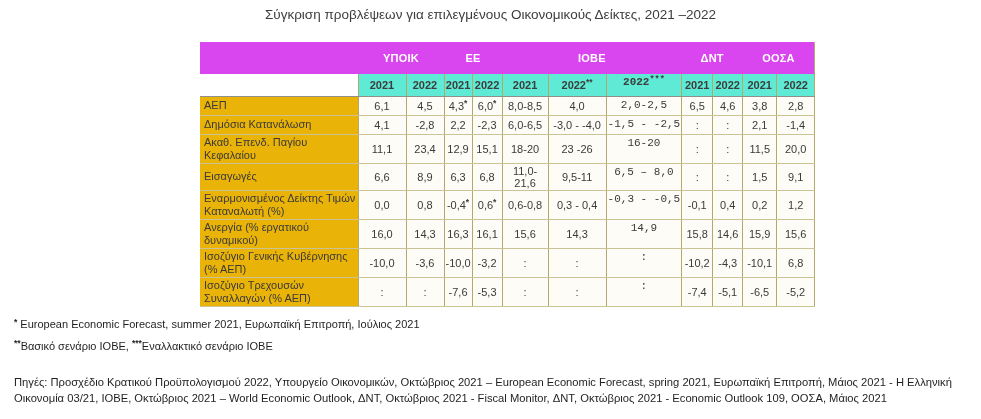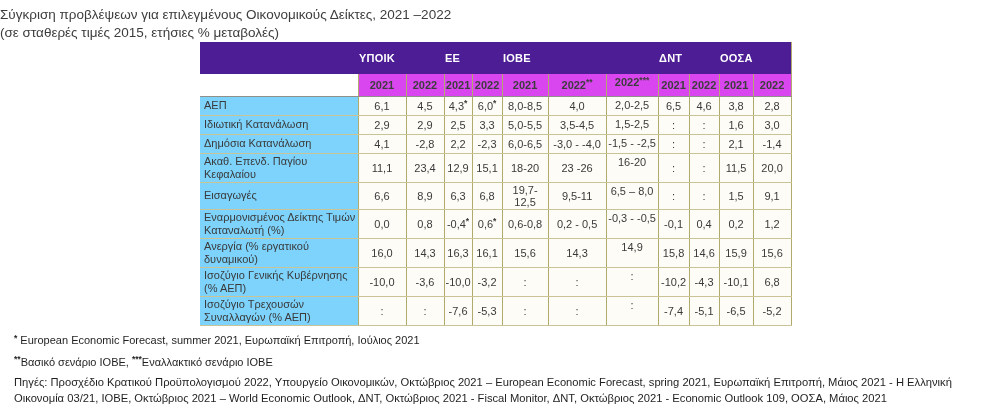--- a/index.html
+++ b/index.html
@@ -1,58 +1,57 @@
 <!DOCTYPE html>
 <html><head>
 <meta charset="utf-8">
 <style>
   * { box-sizing: border-box; }
   html,body { margin:0; padding:0; background:#ffffff; }
   body { width:981px; height:419px; font-family:"Liberation Sans", sans-serif; color:#262626; }
   .page { position:relative; width:981px; height:419px; overflow:hidden; background:#fff; }
 
-  .title-wrap { position:absolute; top:6px; left:0; width:100%; text-align:left;
+  .title-wrap { position:absolute; top:6px; left:0; width:100%; text-align:center;
                 color:#3d3d3d; font-size:13.5px; line-height:18px; }
 
   table.cmp { position:absolute; left:200px; top:42px; border-collapse:collapse; table-layout:fixed;
               border-right:1px solid #b2aa6c; border-bottom:1px solid #b2aa6c; }
   table.cmp th, table.cmp td { font-size:11px; font-weight:normal; padding:1px 1px; color:#3a3a3a; }
 
-  tr.band th { background:#4c1d95; color:#ffffff; font-weight:bold; height:32px;
-               text-align:left; border:none; letter-spacing:0.2px; }
-
-  tr.years th { font-weight:bold; color:#3d3d3d; height:22px; background:#d946ef;
+  tr.band th { background:#d946ef; color:#ffffff; font-weight:bold; height:32px;
+               text-align:center; border:none; letter-spacing:0.2px; }
+
+  tr.years th { font-weight:bold; color:#3d3d3d; height:22px; background:#5eead4;
                 border-left:1px solid #b2aa6c; border-bottom:1px solid #90908a;
                 text-align:center; vertical-align:middle; }
   tr.years th.lbl { border-left:none; background:#ffffff; }
 
   tbody td { border-left:1px solid #b2aa6c; border-bottom:1px solid #c9c395;
              text-align:center; vertical-align:middle; height:19px;
              background:#fdfcf6; white-space:nowrap; overflow:visible; }
   tbody td.lbl { border-left:none; text-align:left; padding-left:4px; white-space:normal;
-                 background:#7dd3fc; line-height:13px;margin-left:28px; }
+                 background:#eab308; line-height:13px;margin-left:28px; }
   .c4 { white-space:normal !important; line-height:12px; }
-  .c6 { vertical-align:top !important; padding-top:2px !important; }
+  .c6 { vertical-align:top !important; padding-top:2px !important;font-family:Liberation Mono, monospace; }
 
   .sup { font-size:8.5px; font-weight:bold; position:relative; top:-3.5px; }
 
-  .footnotes { position:absolute; left:14px; top:333px; font-size:11px; color:#1f1f1f; }
+  .footnotes { position:absolute; left:14px; top:317px; font-size:11px; color:#1f1f1f; }
   .footnotes .fn { height:21.5px; line-height:14px; }
 
   .sources { position:absolute; left:14px; top:374px; width:952px;
              font-size:11.2px; line-height:16px; color:#1f1f1f; }
 </style>
 </head>
 <body>
 
 <div class="page">
 
   <div class="title-wrap">
     <div>Σύγκριση προβλέψεων για επιλεγμένους Οικονομικούς Δείκτες, 2021 –2022</div>
-    <div>(σε σταθερές τιμές 2015, ετήσιες % μεταβολές)</div>
   </div>
 
   <table class="cmp">
     <colgroup>
         <col style="width: 158px;">
         <col style="width: 48px;">
         <col style="width: 38px;">
         <col style="width: 25px;">
         <col style="width: 30px;">
         <col style="width: 46px;">
@@ -96,34 +95,20 @@
           <td class="c3">6,0<span class="sup">*</span></td>
           <td class="c4">8,0-8,5</td>
           <td class="c5">4,0</td>
           <td class="c6">2,0-2,5</td>
           <td class="c7">6,5</td>
           <td class="c8">4,6</td>
           <td class="c9">3,8</td>
           <td class="c10">2,8</td>
         </tr>
         <tr>
-          <td class="lbl">Ιδιωτική Κατανάλωση</td>
-          <td class="c0">2,9</td>
-          <td class="c1">2,9</td>
-          <td class="c2">2,5</td>
-          <td class="c3">3,3</td>
-          <td class="c4">5,0-5,5</td>
-          <td class="c5">3,5-4,5</td>
-          <td class="c6">1,5-2,5</td>
-          <td class="c7">:</td>
-          <td class="c8">:</td>
-          <td class="c9">1,6</td>
-          <td class="c10">3,0</td>
-        </tr>
-        <tr>
           <td class="lbl">Δημόσια Κατανάλωση</td>
           <td class="c0">4,1</td>
           <td class="c1">-2,8</td>
           <td class="c2">2,2</td>
           <td class="c3">-2,3</td>
           <td class="c4">6,0-6,5</td>
           <td class="c5">-3,0 - -4,0</td>
           <td class="c6">-1,5 - -2,5</td>
           <td class="c7">:</td>
           <td class="c8">:</td>
@@ -143,36 +128,36 @@
           <td class="c8">:</td>
           <td class="c9">11,5</td>
           <td class="c10">20,0</td>
         </tr>
         <tr>
           <td class="lbl">Εισαγωγές</td>
           <td class="c0">6,6</td>
           <td class="c1">8,9</td>
           <td class="c2">6,3</td>
           <td class="c3">6,8</td>
-          <td class="c4">19,7-12,5</td>
+          <td class="c4">11,0-21,6</td>
           <td class="c5">9,5-11</td>
           <td class="c6">6,5 – 8,0</td>
           <td class="c7">:</td>
           <td class="c8">:</td>
           <td class="c9">1,5</td>
           <td class="c10">9,1</td>
         </tr>
         <tr>
           <td class="lbl">Εναρμονισμένος Δείκτης Τιμών Καταναλωτή (%)</td>
           <td class="c0">0,0</td>
           <td class="c1">0,8</td>
           <td class="c2">-0,4<span class="sup">*</span></td>
           <td class="c3">0,6<span class="sup">*</span></td>
           <td class="c4">0,6-0,8</td>
-          <td class="c5">0,2 - 0,5</td>
+          <td class="c5">0,3 - 0,4</td>
           <td class="c6">-0,3 - -0,5</td>
           <td class="c7">-0,1</td>
           <td class="c8">0,4</td>
           <td class="c9">0,2</td>
           <td class="c10">1,2</td>
         </tr>
         <tr>
           <td class="lbl">Ανεργία (% εργατικού δυναμικού)</td>
           <td class="c0">16,0</td>
           <td class="c1">14,3</td>

